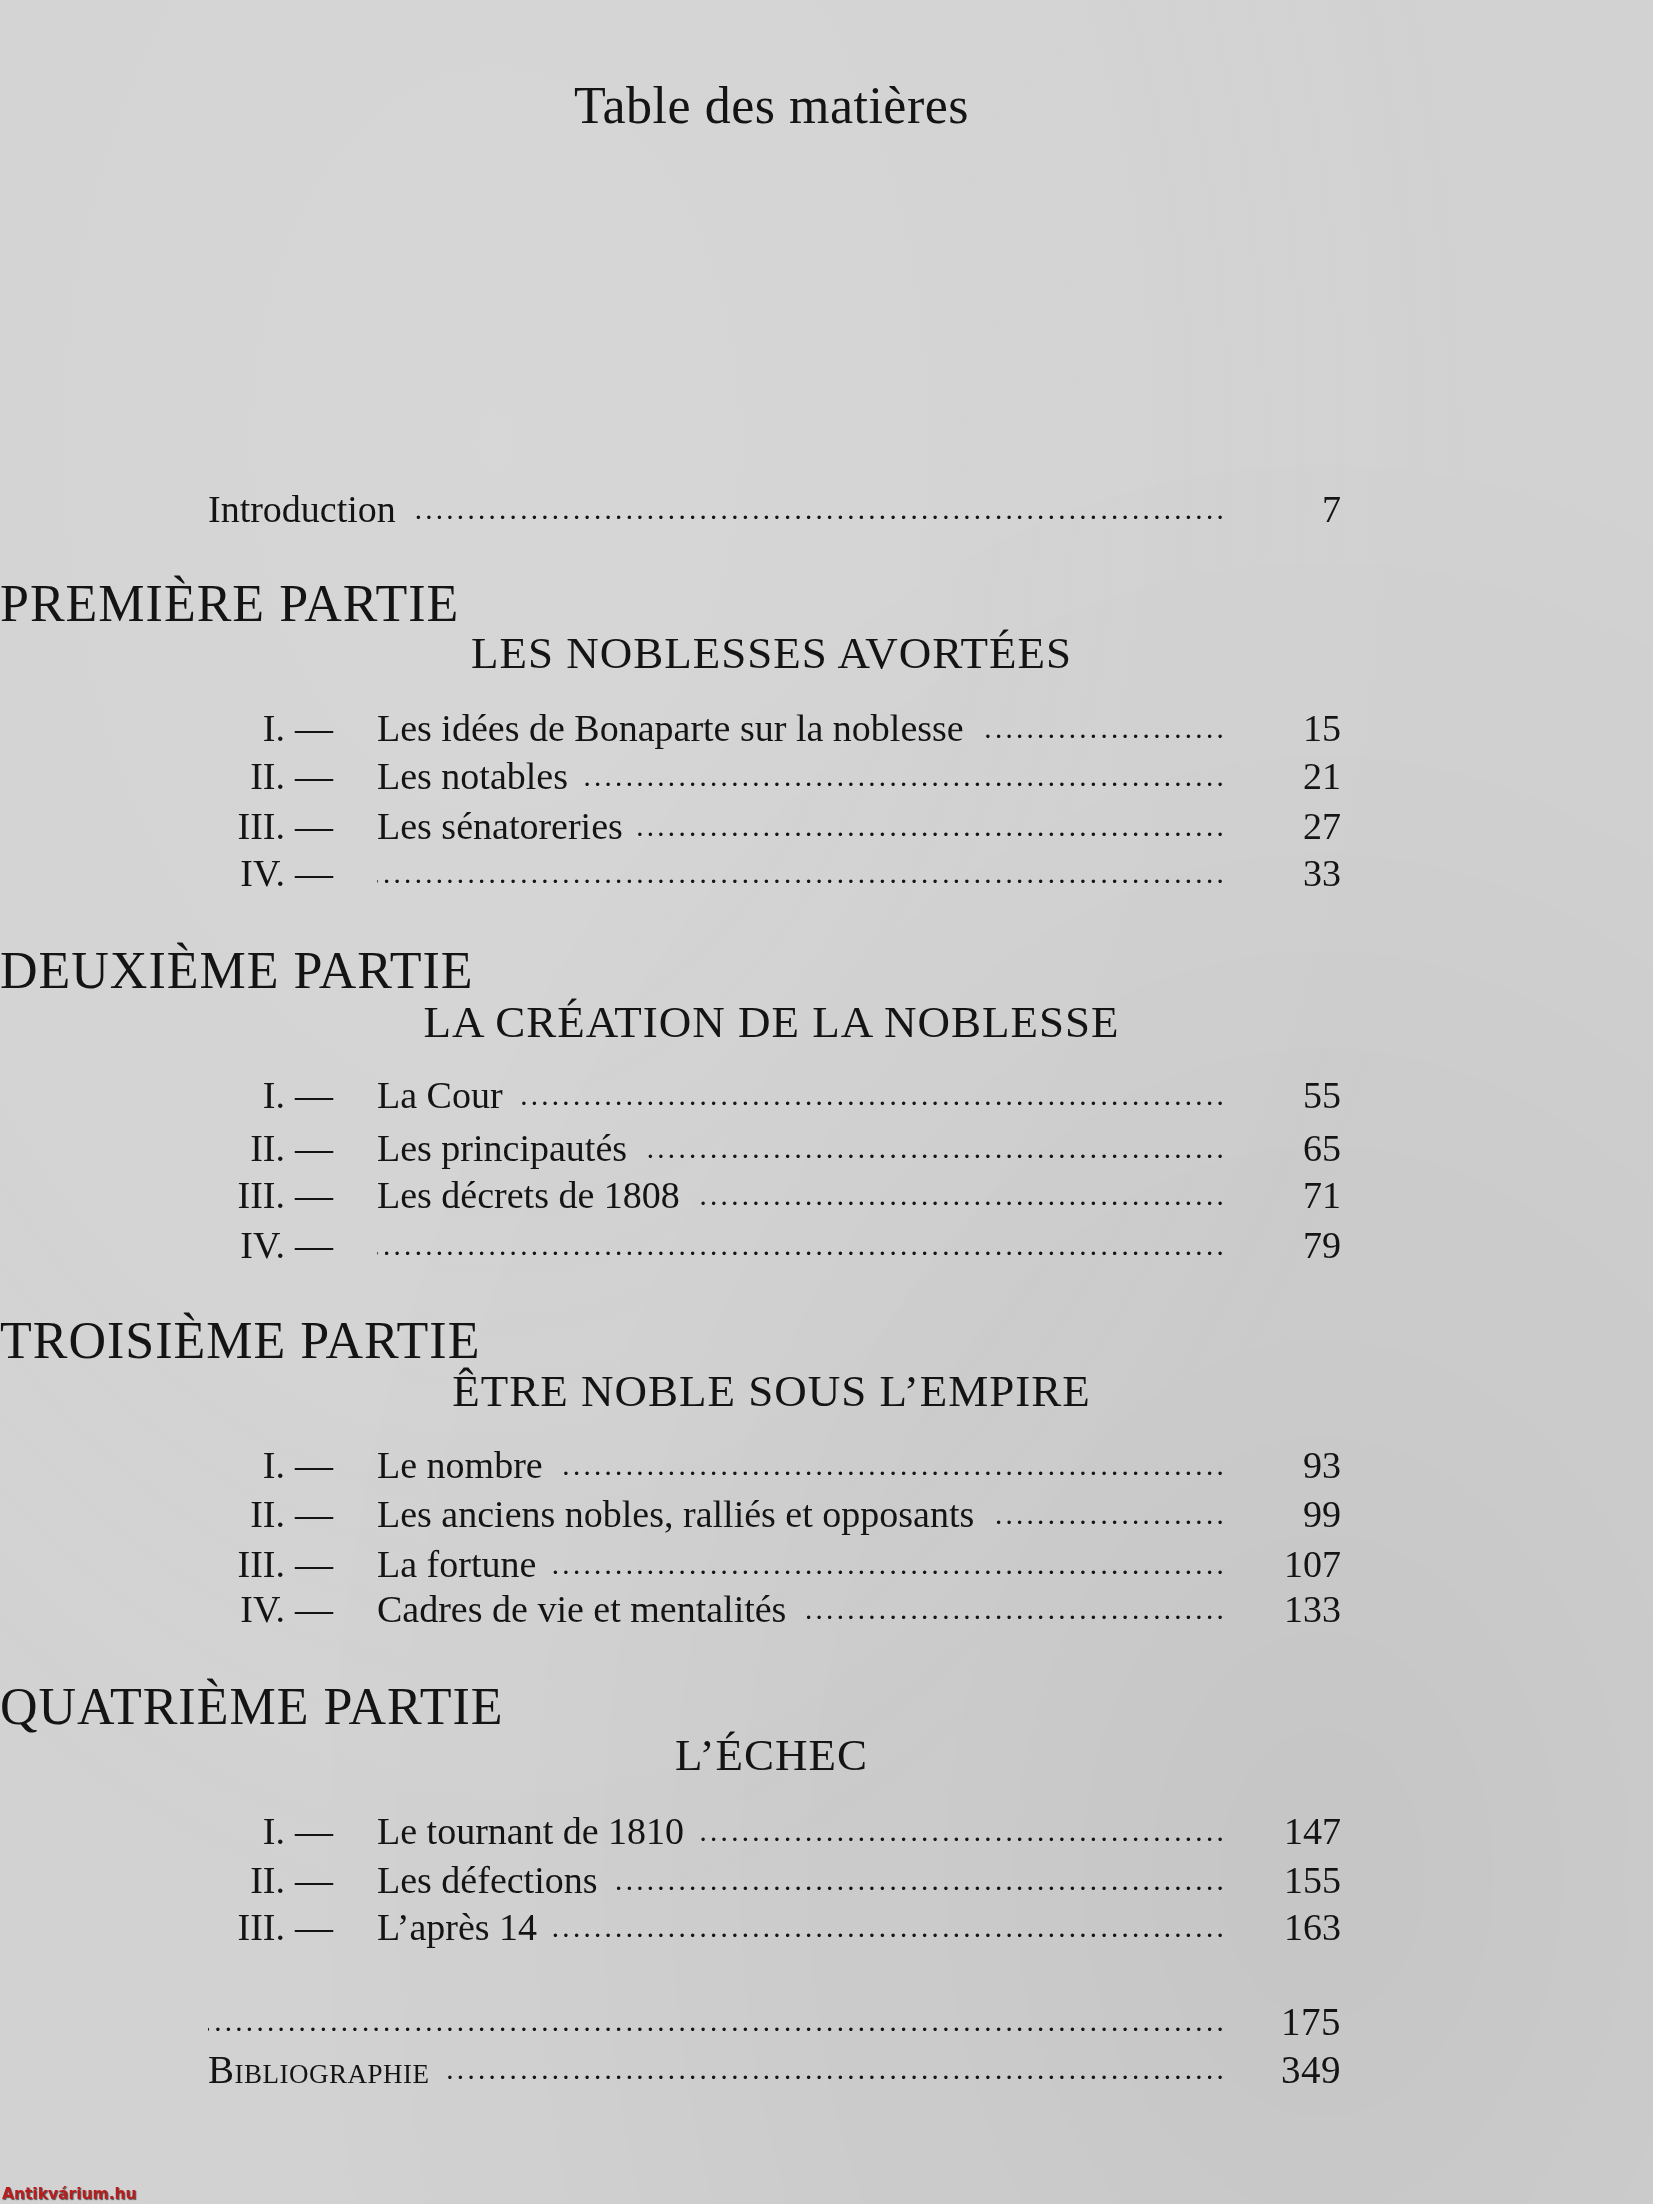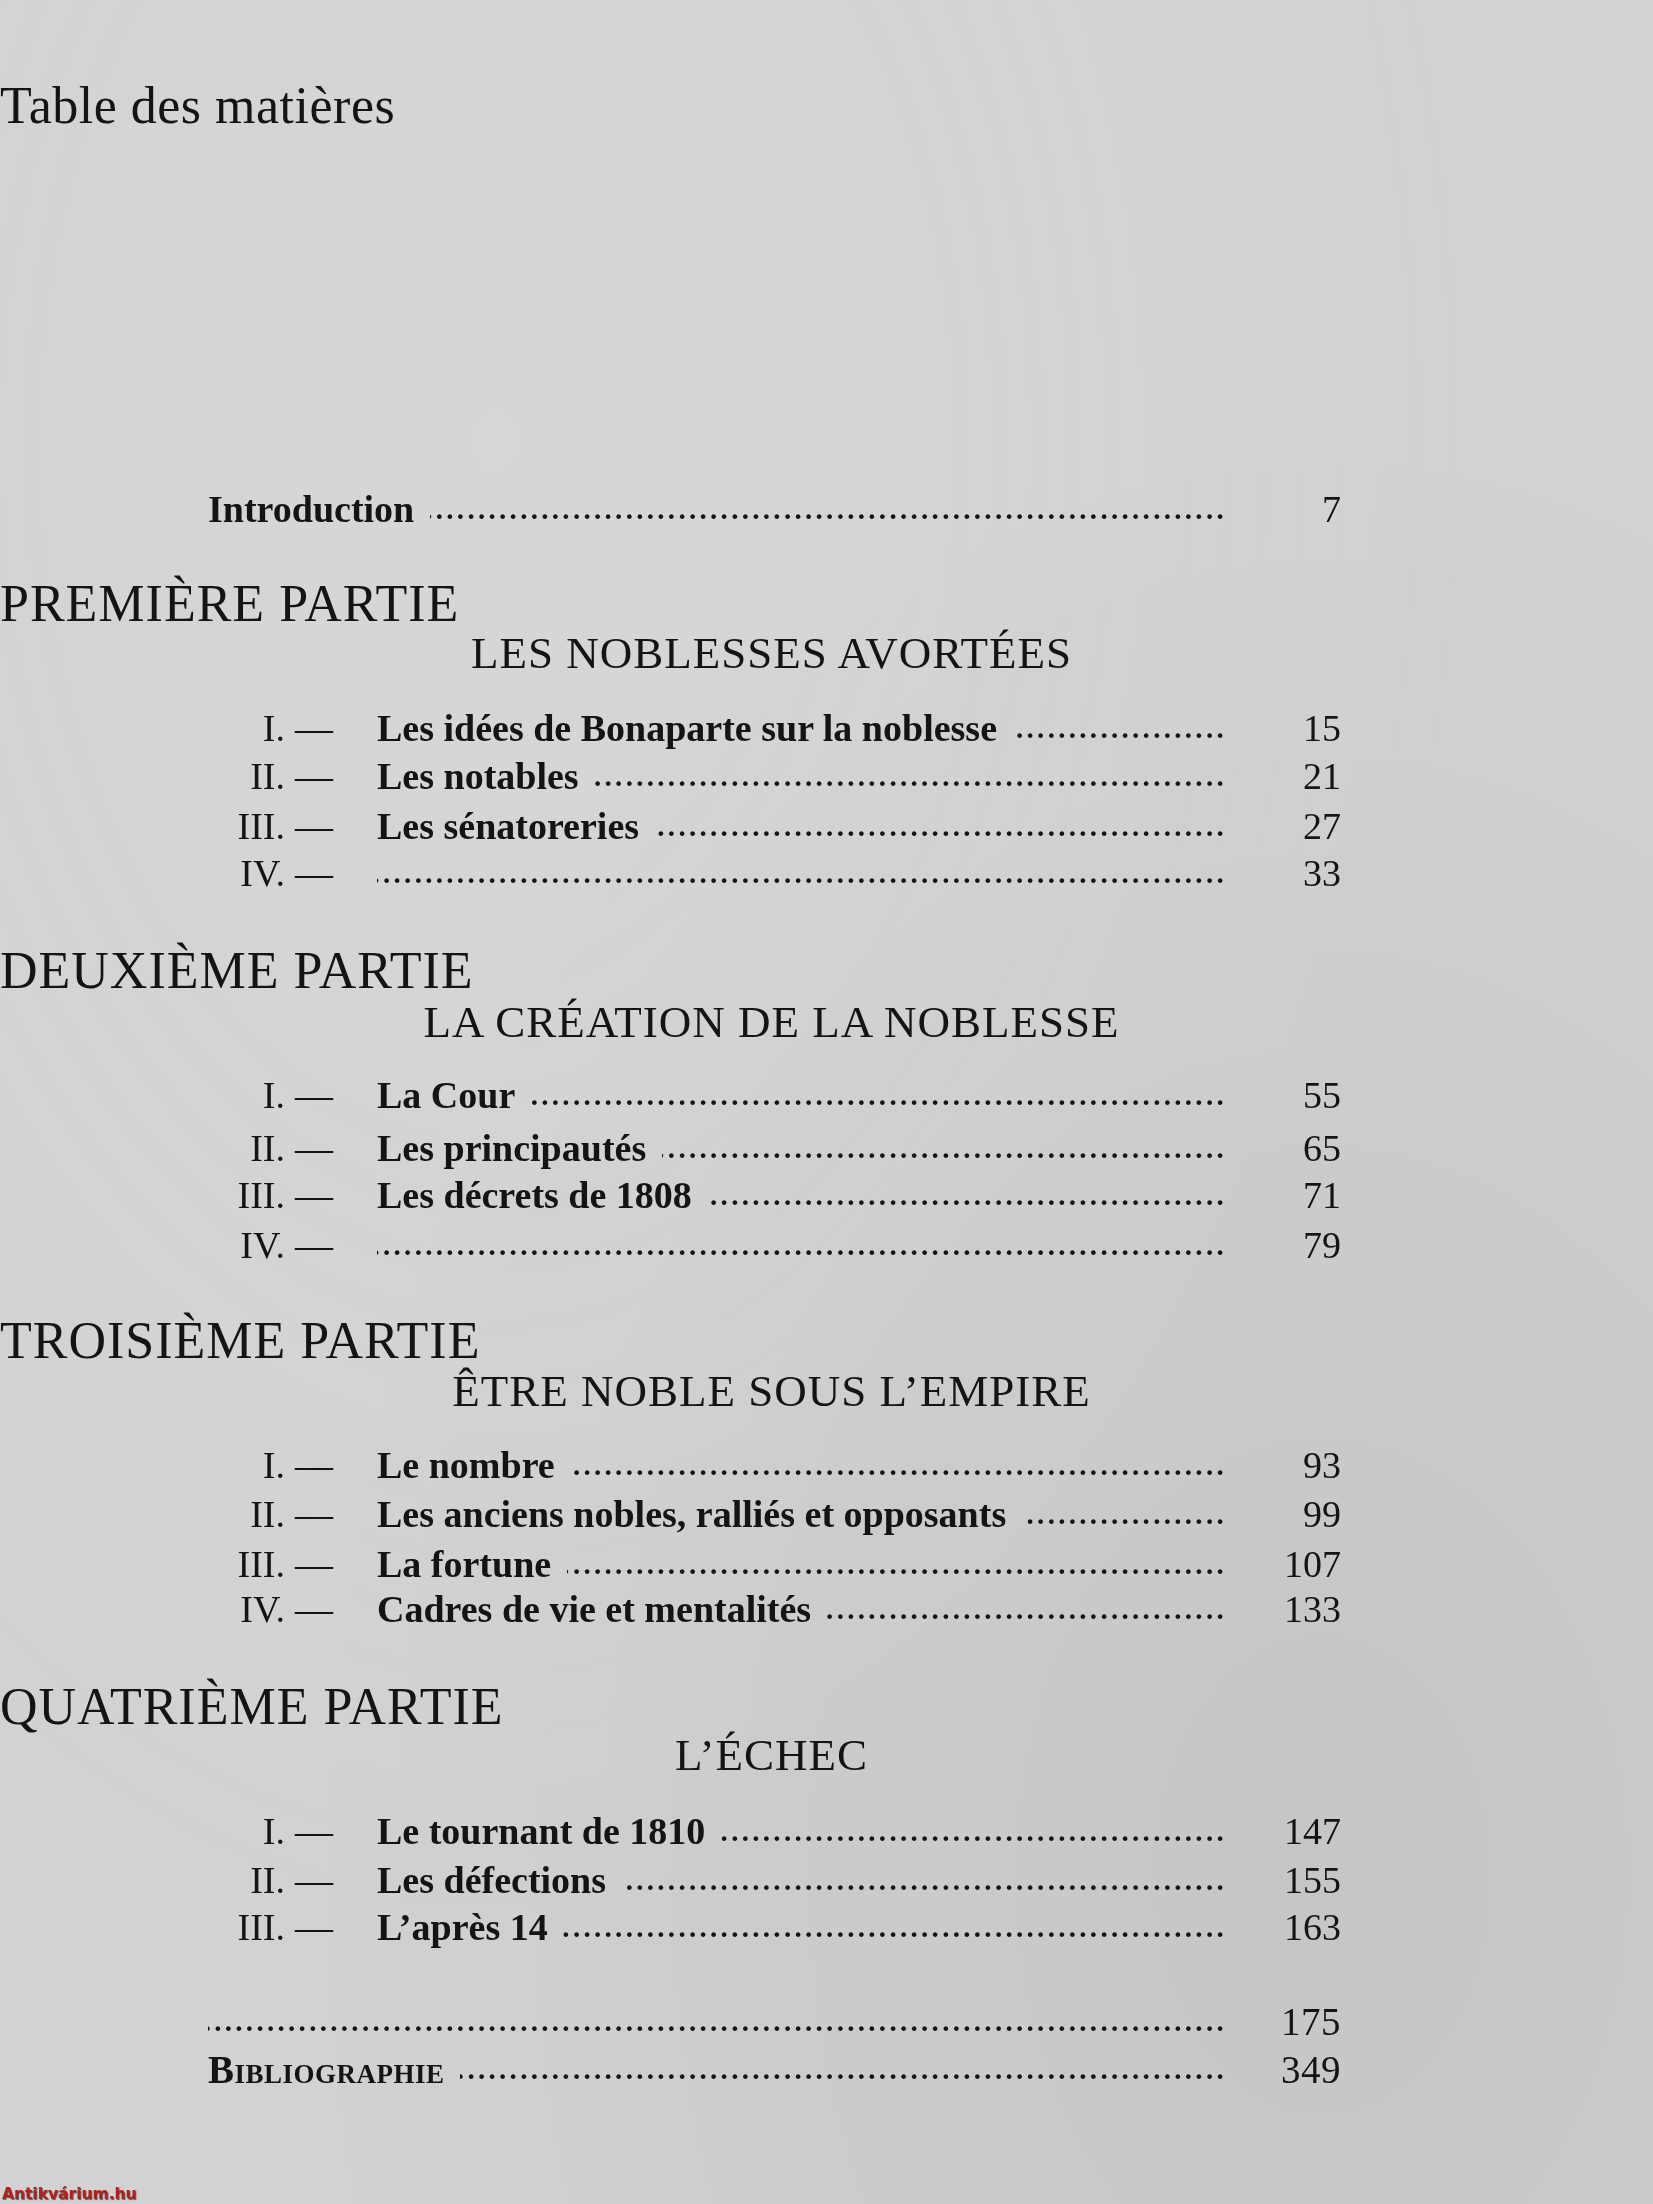--- a/index.html
+++ b/index.html
@@ -8,33 +8,33 @@
     background: #d2d2d2;
     background-image:
       radial-gradient(ellipse at 30% 20%, rgba(255,255,255,0.10), rgba(0,0,0,0) 60%),
       radial-gradient(ellipse at 80% 85%, rgba(0,0,0,0.06), rgba(0,0,0,0) 55%);
     position: relative;
     font-family: "Liberation Serif", "DejaVu Serif", serif;
     color: #141414;
   }
   .page-title {
     position: absolute; left: 0; width: 1543px; top: 76px;
-    text-align: left; font-size: 52px; letter-spacing: 0.5px;
+    text-align: center; font-size: 52px; letter-spacing: 0.5px;
   }
   .row {
     position: absolute; left: 0; width: 1654px; height: 49px;
     font-size: 38px; line-height: 49px;
   }
   .row .num {
     position: absolute; text-align: right; width: 97px; left: 188px;
   }
   .row .dash { position: absolute; left: 295px; }
   .row .title-wrap {
     position: absolute; left: 377px; width: 850px; display: flex; align-items: flex-start;
-    white-space: nowrap; overflow: hidden; font-weight: bold;
+    white-space: nowrap; overflow: hidden;
   }
   .row.plain .title-wrap { left: 208px; width: 1019px; }
   .row .txt { flex: 0 0 auto; padding-right: 15.5px; }
   .row .leader {
     flex: 1 1 auto; overflow: hidden; white-space: nowrap;
     letter-spacing: 3.3px; font-size: 29px; text-align: right; direction: rtl;
   }
   .row .page {
     position: absolute; right: 313px; text-align: right; width: 116px;
   }

